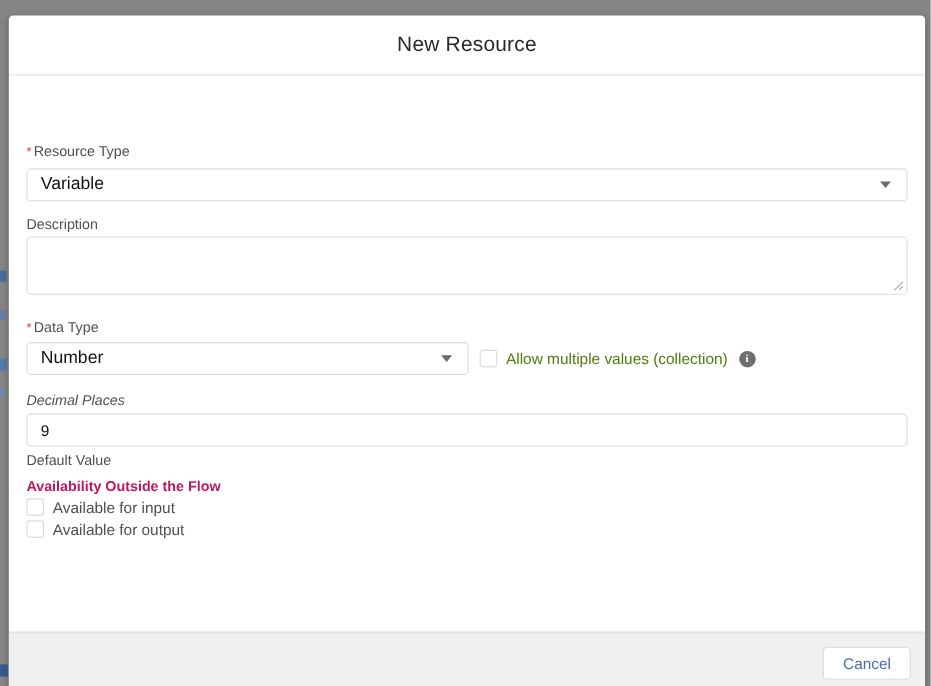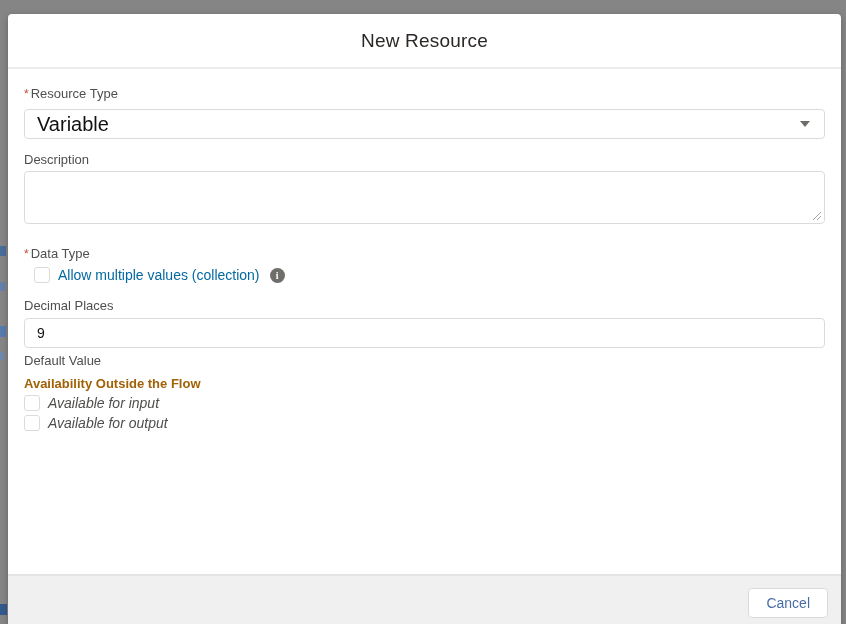--- a/index.html
+++ b/index.html
@@ -21,38 +21,38 @@
   }
   .modal-header {
     flex:none; height:55px;
     display:flex; align-items:center; justify-content:center;
     border-bottom:2px solid #ededed;
   }
   .modal-title {
     font-size:19px; font-weight:300; color:#2b2826; letter-spacing:.2px;
   }
   .modal-body {
-    flex:1 1 auto; padding:17px 16px 12px 16px; position:relative;
+    flex:1 1 auto; padding:17px 16px 12px 16px; position:relative;margin-top:44px;
   }
   .field-label {
     display:block; font-size:13px; color:#514f4d; line-height:15px;
   }
   .req { color:#cb4842; margin-right:2px; font-size:12px; }
 
   .textbox, .combobox, .textarea-box {
     width:100%; border:1px solid #dddbda; border-radius:4px; background:#fff;
     font-family:"Liberation Sans", sans-serif;
   }
   .textbox {
     height:30px; padding:0 28px 0 12px; font-size:14px; color:#121212; outline:none;
   }
   .textbox::placeholder { color:#9b9995; }
   .combobox {
     height:30px; display:flex; align-items:center; justify-content:space-between;
-    padding:0 14px 0 12px; font-size:20px; color:#121212; cursor:pointer;
+    padding:0 14px 0 12px; font-size:16px; color:#121212; cursor:pointer;
   }
   .caret {
     width:0; height:0;
     border-left:5px solid transparent; border-right:5px solid transparent;
     border-top:6px solid #6e6c69;
   }
   .group-rt .field-label { margin-bottom:7px; }
   .group-api { margin-top:24px; }
   .group-api .field-label { margin-bottom:8px; }
   .group-desc { margin-top:13px; }
@@ -65,38 +65,38 @@
 
   .group-dt { margin-top:22px; }
   .group-dt .field-label { margin-bottom:5px; }
   .dt-row { display:flex; align-items:center; }
   .dt-combo { width:402px; flex:none; }
   .checkbox {
     width:16px; height:16px; border:1px solid #dddbda; border-radius:3px; background:#fff;
     flex:none; cursor:pointer;
   }
   .collection-check { margin-left:10px; }
-  .check-label { font-size:14px; color:#0369a1; margin-left:8px; }
+  .check-label { font-size:14px; color:#4d7c0f; margin-left:8px; }
   .info-icon {
     width:15px; height:15px; border-radius:50%; background:#706e6b; color:#fff;
     font-size:10px; font-weight:bold; font-family:"Liberation Serif", serif;
     display:flex; align-items:center; justify-content:center;
     margin-left:10px; flex:none; cursor:pointer;
   }
 
   .group-dec { margin-top:15px; }
-  .group-dec .field-label { margin-bottom:5px; }
+  .group-dec .field-label { margin-bottom:5px;font-style:italic; }
   .group-def { margin-top:5px; }
   .group-def .field-label { margin-bottom:4px; }
   .search-wrap { position:relative; }
   .search-icon { position:absolute; right:10px; top:7px; pointer-events:auto; cursor:pointer; }
 
   .availability { margin-top:8px; }
-  .avail-heading { font-size:13px; font-weight:bold; color:#a16207; }
-  .avail-option { display:flex; align-items:center; margin-top:4px;font-style:italic; }
+  .avail-heading { font-size:13px; font-weight:bold; color:#be185d; }
+  .avail-option { display:flex; align-items:center; margin-top:4px; }
   .avail-option .check-label { color:#514f4d; }
 
   .modal-footer {
     flex:none; height:55px; background:#f1f0f0; border-top:2px solid #e5e4e2;
     display:flex; align-items:center; justify-content:flex-end;
     padding-right:13px; gap:8px;
   }
   .btn {
     height:30px; border-radius:4px; font-size:14px; cursor:pointer;
     font-family:"Liberation Sans", sans-serif;
@@ -142,20 +142,24 @@
         <svg class="grip" width="10" height="10" viewBox="0 0 10 10">
           <line x1="2" y1="10" x2="10" y2="2" stroke="#a8a6a4" stroke-width="1"></line>
           <line x1="6" y1="10" x2="10" y2="6" stroke="#a8a6a4" stroke-width="1"></line>
         </svg>
       </div>
     </div>
 
     <div class="group-dt">
       <label class="field-label"><span class="req">*</span><span>Data Type</span></label>
       <div class="dt-row">
+        <div class="combobox dt-combo">
+          <span>Number</span>
+          <span class="caret"></span>
+        </div>
         <div class="checkbox collection-check"></div>
         <span class="check-label">Allow multiple values (collection)</span>
         <div class="info-icon">i</div>
       </div>
     </div>
 
     <div class="group-dec">
       <label class="field-label"><span>Decimal Places</span></label>
       <input class="textbox" type="text" value="9" style="">
     </div>

